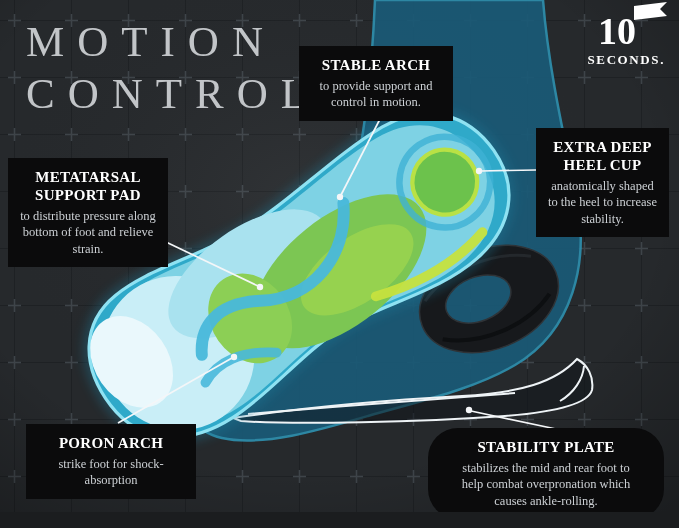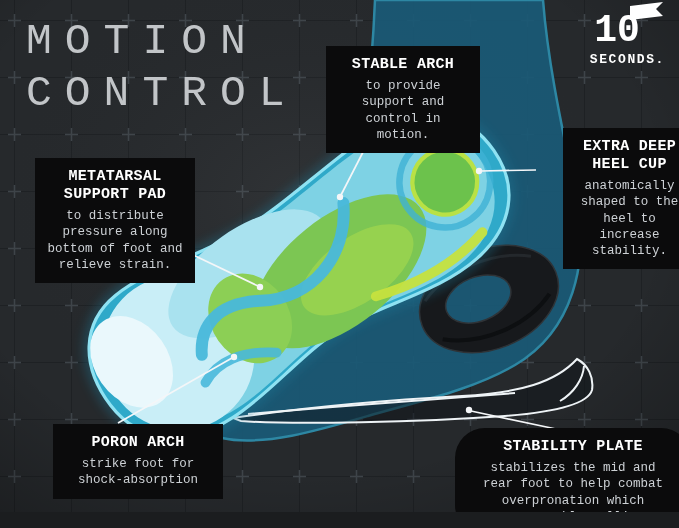--- a/index.html
+++ b/index.html
@@ -1,18 +1,18 @@
 <!DOCTYPE html>
 <html><head>
 <meta charset="utf-8">
 <style>
   html,body{margin:0;padding:0;background:#1b1d1f;}
   .stage{
     position:relative;width:679px;height:512px;overflow:hidden;
-    background:#14532d;font-family:Liberation Mono, monospace;
+    background:#14532d;font-family:Liberation Serif, serif;
     -webkit-font-smoothing:antialiased;
   }
   .scene{position:absolute;left:0;top:0;}
 
   
   .title{
     position:absolute;left:26px;top:16px;z-index:3;
     font-size:43px;line-height:1.22;letter-spacing:13px;
     color:#c2c5c8;font-weight:400;
   }
@@ -20,21 +20,21 @@
   
   .logo{position:absolute;top:12px;right:14px;width:96px;z-index:3;color:#ffffff;text-align:center;}
   .logo-num-wrap{position:relative;display:inline-block;}
   .logo-num{font-size:38px;font-weight:bold;line-height:1;display:inline-block;}
   .flag{position:absolute;top:-10px;left:36px;}
   .logo-name{font-size:13px;font-weight:bold;letter-spacing:1.6px;margin-top:2px;text-align:right;}
 
   
   .callout{
     position:absolute;z-index:3;background:#0b0b0c;color:#ffffff;
-    text-align:center;padding:10px 12px;box-sizing:border-box;margin-left:27px;
+    text-align:center;padding:10px 12px;box-sizing:border-box;
   }
   .callout h3{margin:0 0 4px 0;font-size:15px;font-weight:bold;letter-spacing:.3px;line-height:1.2;color:#ffffff;}
   .callout p{margin:0;font-size:12.5px;line-height:1.3;color:#cdd1d5;}
   .co-arch{left:299px;top:46px;width:154px;}
   .co-meta{left:8px;top:158px;width:160px;}
   .co-heel{left:536px;top:128px;width:133px;}
   .co-poron{left:26px;top:424px;width:170px;}
   .co-plate{left:428px;top:428px;width:236px;border-radius:30px;}
   .co-plate p{max-width:182px;margin:0 auto;}
 </style>

